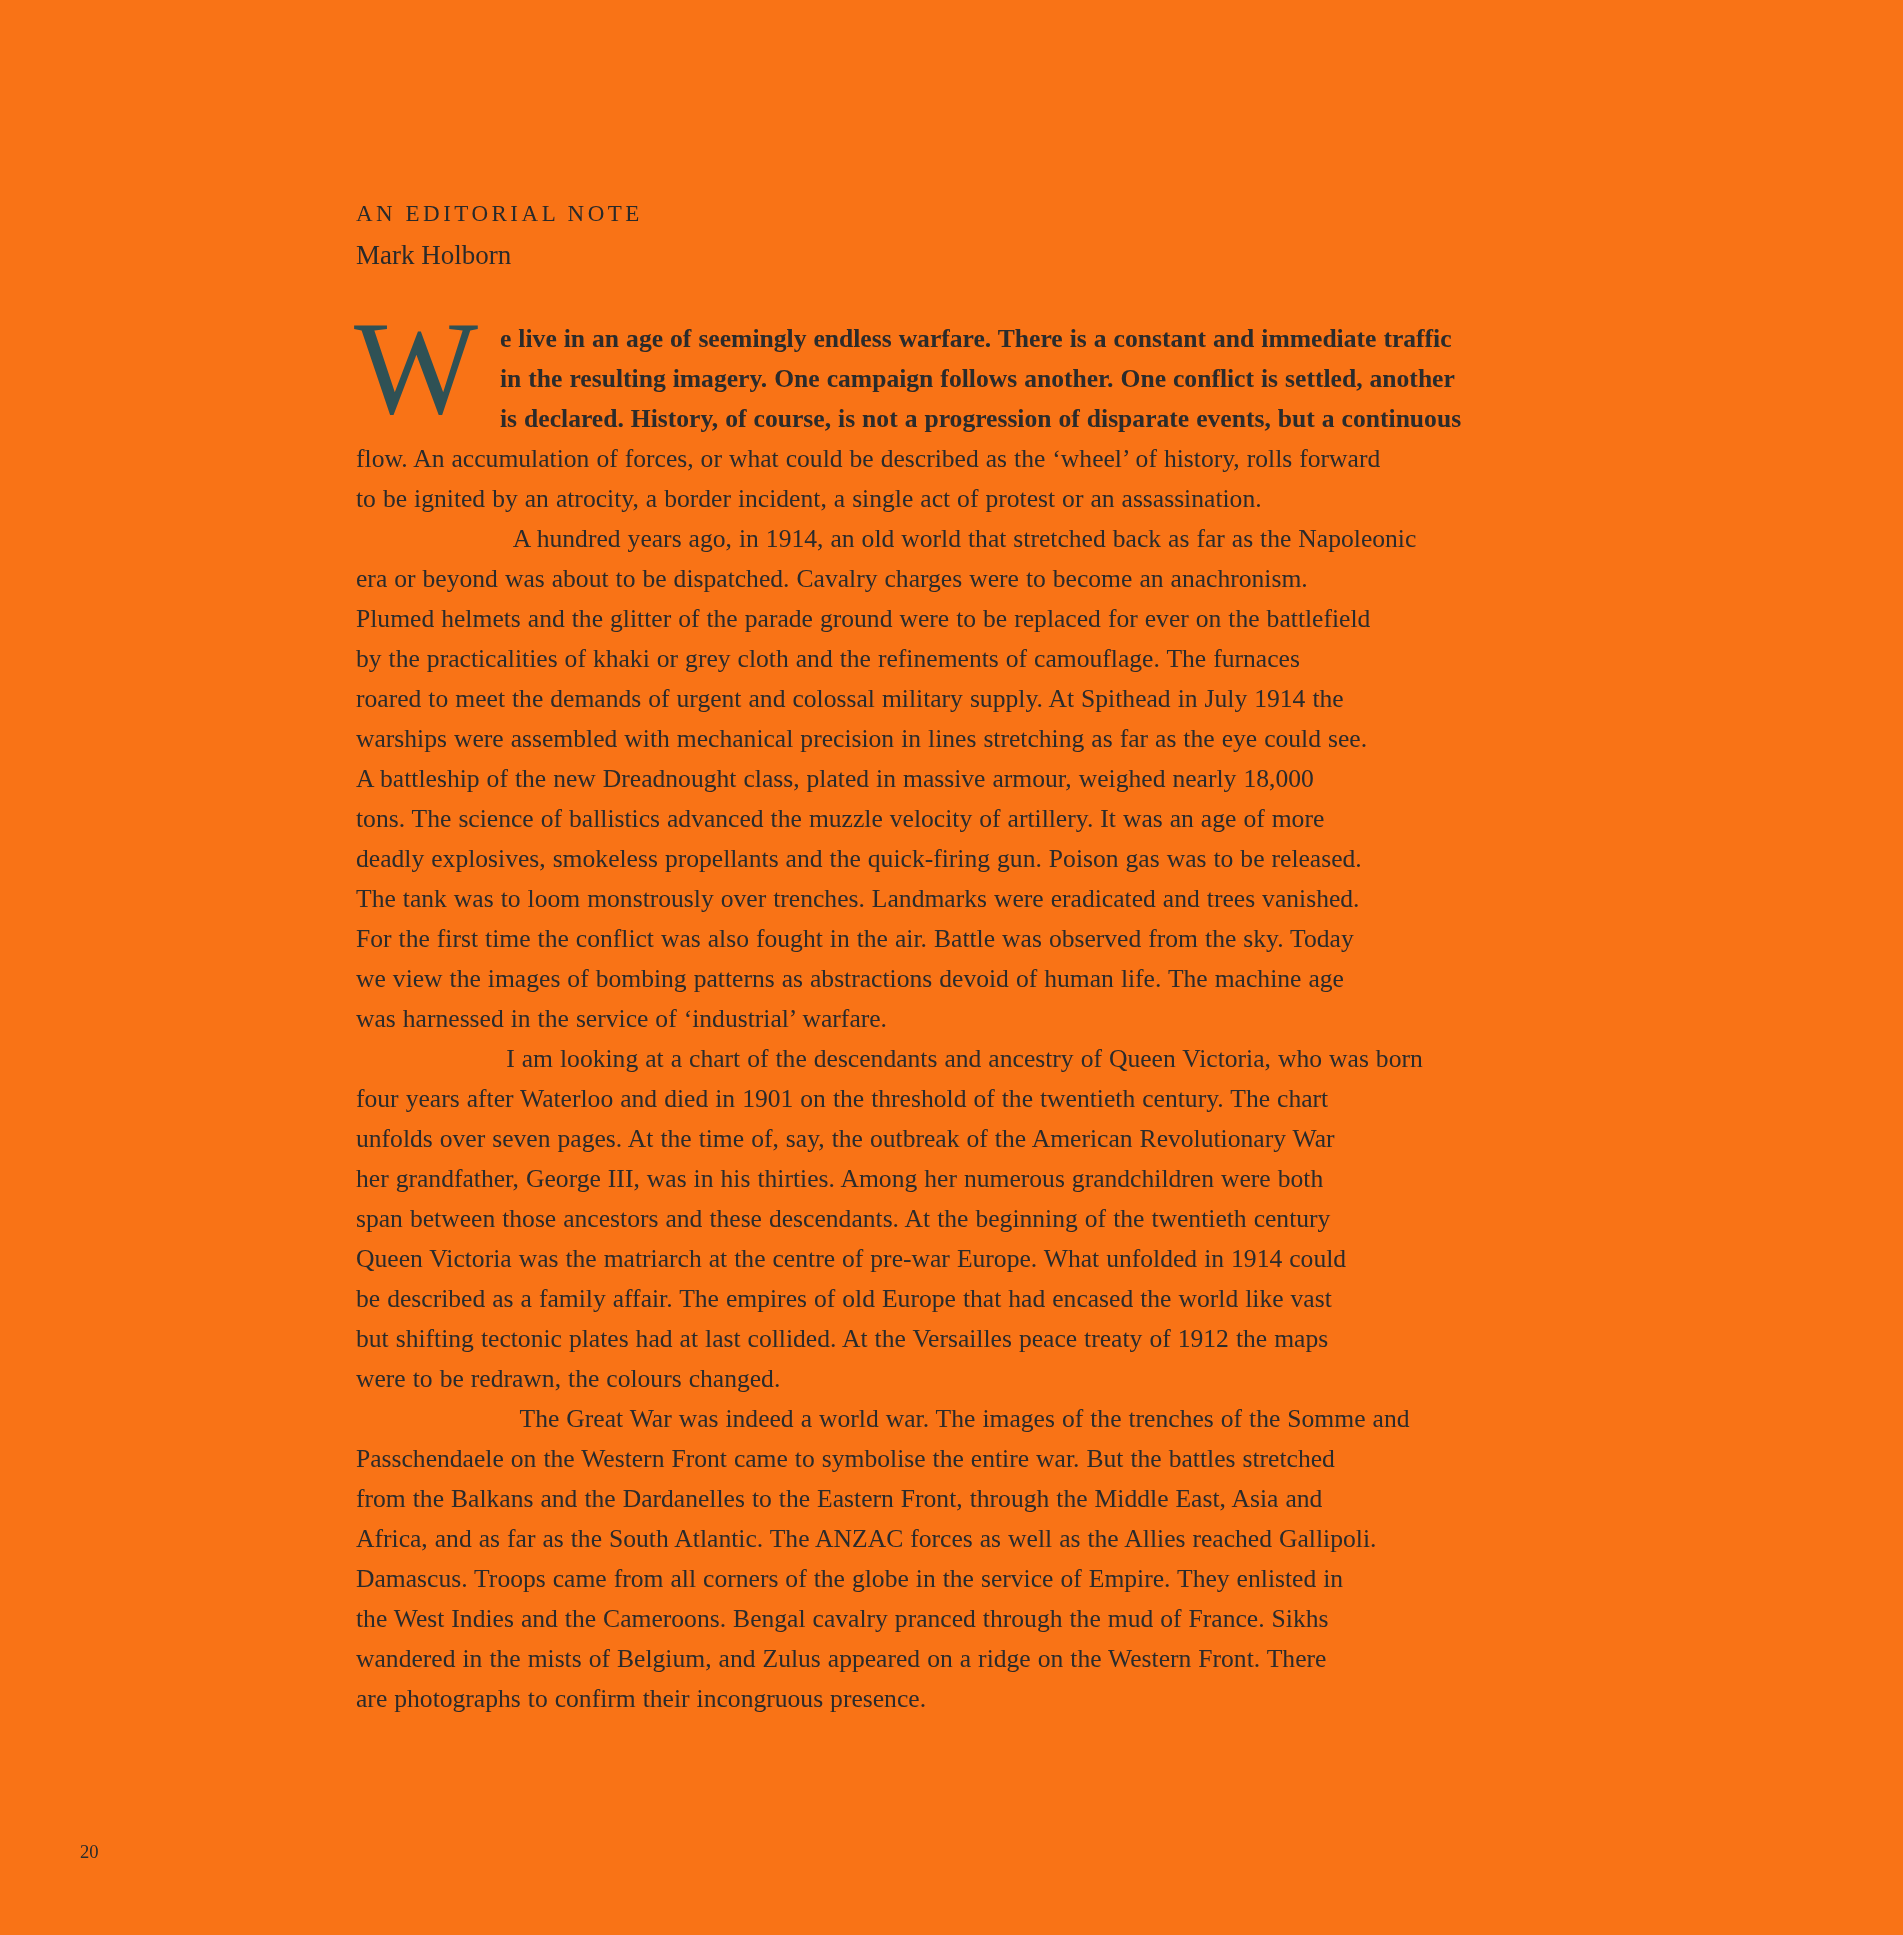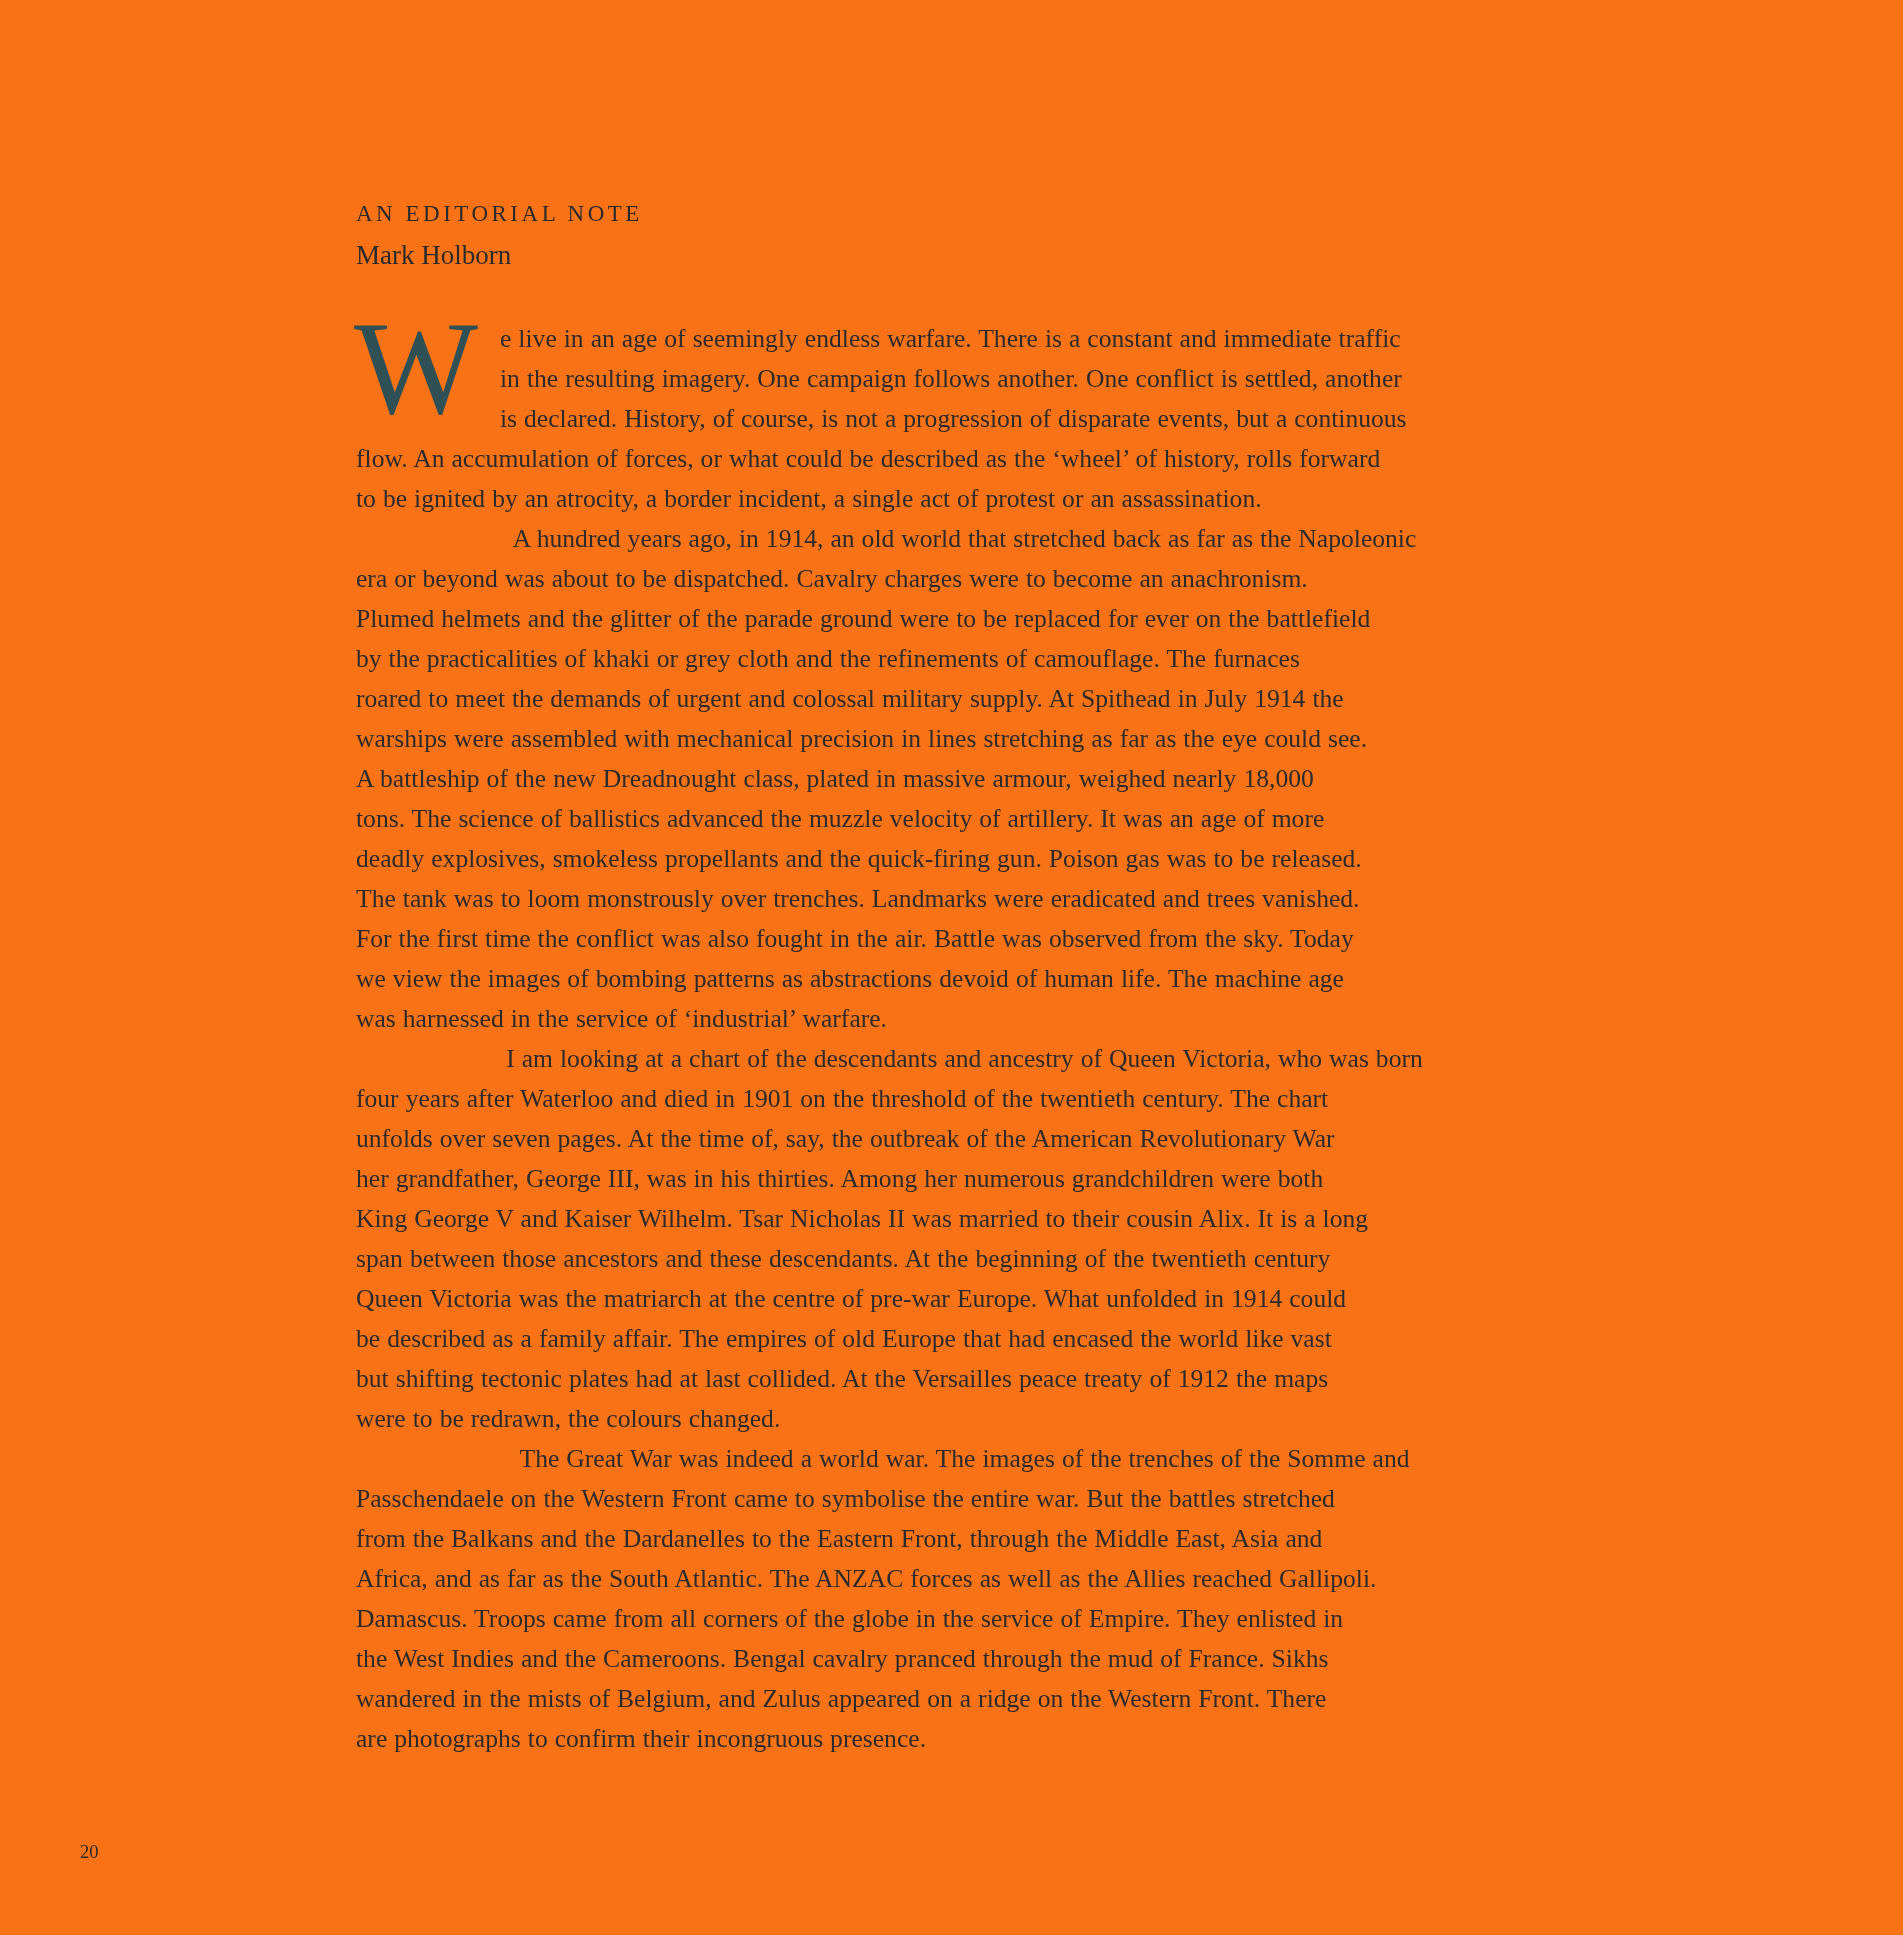--- a/index.html
+++ b/index.html
@@ -62,20 +62,21 @@
       display: block;
       height: 40px;
       line-height: 40px;
       font-size: 25.6px;
       white-space: nowrap;
       color: #2b2b2b;
       word-spacing: 0.6px;
     }
     .line.dc-indent {
       padding-left: 144px;
+      font-weight: bold;
     }
     .line.para-indent {
       padding-left: 76px;
       text-align: center;
     }
     .page-number {
       position: absolute;
       left: 80px;
       top: 1840px;
       font-size: 18.6px;
@@ -117,21 +118,20 @@
       <span class="line">For the first time the conflict was also fought in the air. Battle was observed from the sky. Today</span>
       <span class="line">we view the images of bombing patterns as abstractions devoid of human life. The machine age</span>
       <span class="line">was harnessed in the service of ‘industrial’ warfare.</span>
     </div>
 
     <div>
       <span class="line para-indent">I am looking at a chart of the descendants and ancestry of Queen Victoria, who was born</span>
       <span class="line">four years after Waterloo and died in 1901 on the threshold of the twentieth century. The chart</span>
       <span class="line">unfolds over seven pages. At the time of, say, the outbreak of the American Revolutionary War</span>
       <span class="line">her grandfather, George III, was in his thirties. Among her numerous grandchildren were both</span>
-      <span class="line">King George V and Kaiser Wilhelm. Tsar Nicholas II was married to their cousin Alix. It is a long</span>
       <span class="line">span between those ancestors and these descendants. At the beginning of the twentieth century</span>
       <span class="line">Queen Victoria was the matriarch at the centre of pre-war Europe. What unfolded in 1914 could</span>
       <span class="line">be described as a family affair. The empires of old Europe that had encased the world like vast</span>
       <span class="line">but shifting tectonic plates had at last collided. At the Versailles peace treaty of 1912 the maps</span>
       <span class="line">were to be redrawn, the colours changed.</span>
     </div>
 
     <div>
       <span class="line para-indent">The Great War was indeed a world war. The images of the trenches of the Somme and</span>
       <span class="line">Passchendaele on the Western Front came to symbolise the entire war. But the battles stretched</span>

